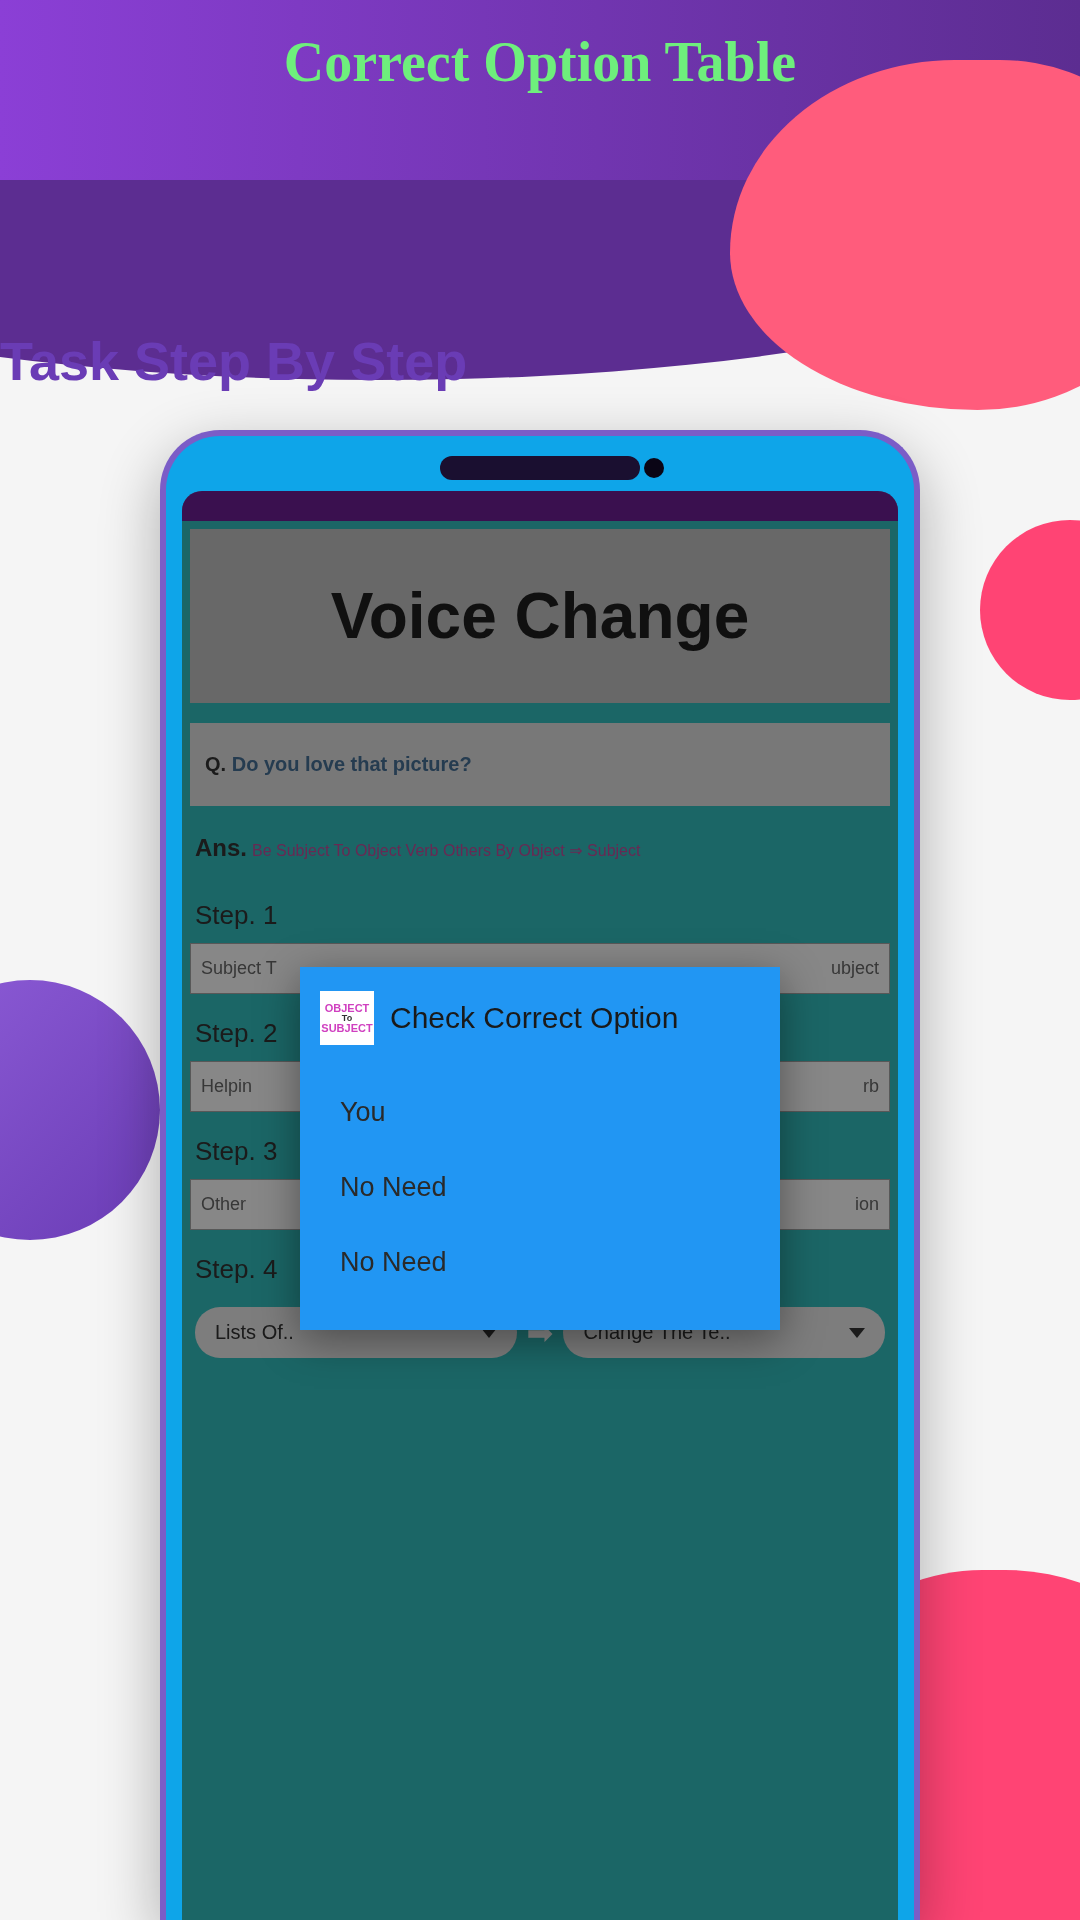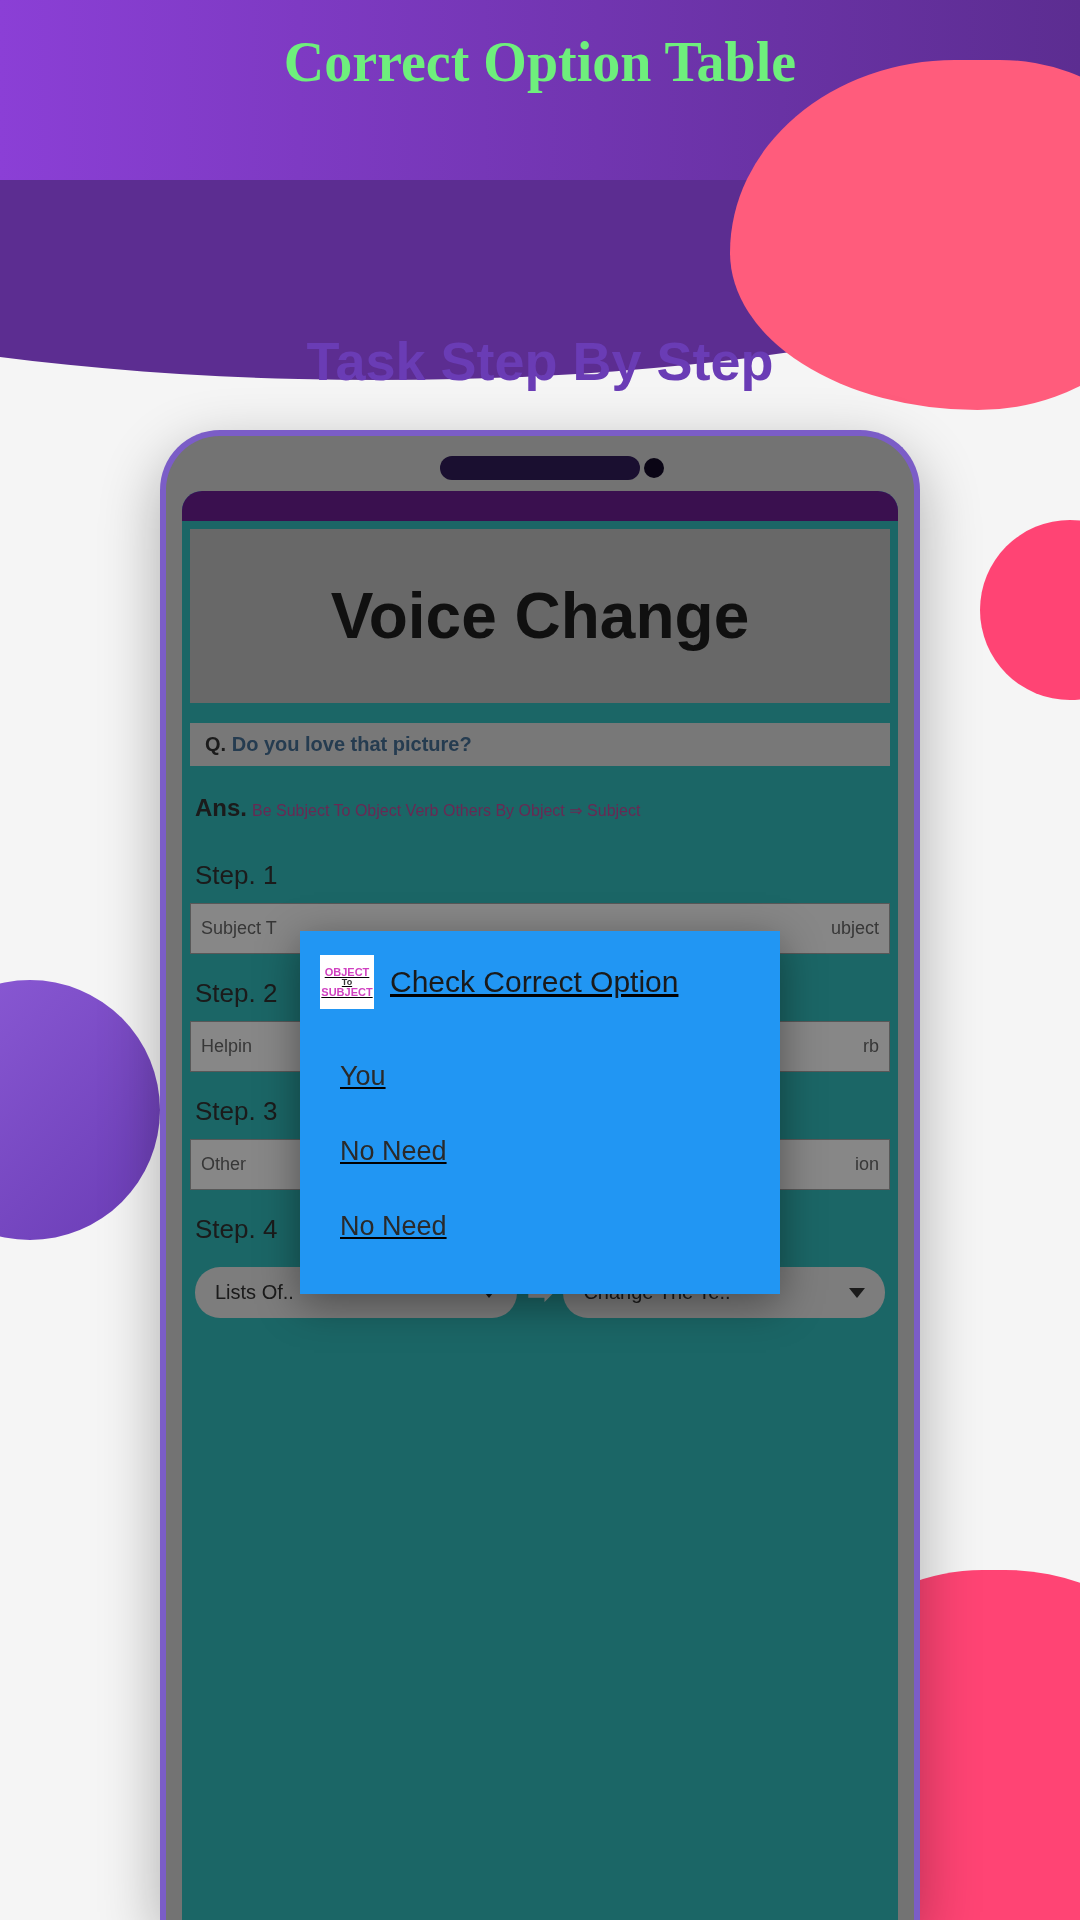--- a/index.html
+++ b/index.html
@@ -85,35 +85,34 @@
   font-weight: 600;
   color: #6eef7c;
   font-family: Georgia, serif;
   z-index: 5;
 }
 .sub-title {
   position: absolute;
   top: 330px;
   left: 0;
   width: 100%;
-  text-align: center;
   font-size: 54px;
   font-weight: 900;
   color: #6a3cb5;
   z-index: 5;
 }
 
 
 .phone-frame {
   position: absolute;
   top: 430px;
   left: 160px;
   width: 760px;
   height: 1490px;
-  background: #737373;
+  background: #0ea5e9;
   border-radius: 60px 60px 0 0;
   border: 6px solid #7b5dc7;
   border-bottom: none;
   z-index: 4;
   box-shadow: 0 20px 60px rgba(0,0,0,0.3);
 }
 .phone-notch {
   position: absolute;
   top: 20px;
   left: 50%;
@@ -162,21 +161,21 @@
   margin-bottom: 20px;
 }
 .app-title-text {
   font-size: 64px;
   font-weight: 900;
   color: #1a1a1a;
 }
 
 .question-card {
   background: #b8b8b8;
-  padding: 10px 15px;
+  padding: 30px 15px;
   margin-bottom: 20px;
   font-size: 20px;
 }
 .q-label { font-weight: 700; color: #2a2a2a; }
 .q-text { color: #3a5c7c; font-weight: 600; }
 
 .answer-row {
   margin-bottom: 18px;
   font-size: 18px;
   padding: 8px 5px;
@@ -253,28 +252,27 @@
   position: absolute;
   top: 0;
   left: 0;
   right: 0;
   bottom: 0;
   background: rgba(0,0,0,0.35);
   z-index: 50;
 }
 .modal {
   position: absolute;
-  top: 440px;
+  top: 476px;
   left: 50%;
   transform: translateX(-50%);
   width: 480px;
   background: #2196f3;
   box-shadow: 0 10px 40px rgba(0,0,0,0.4);
   z-index: 60;
-  text-decoration: underline;
 }
 .modal-header {
   display: flex;
   align-items: center;
   padding: 24px 20px 20px 20px;
   gap: 16px;
 }
 .modal-icon {
   width: 54px;
   height: 54px;

